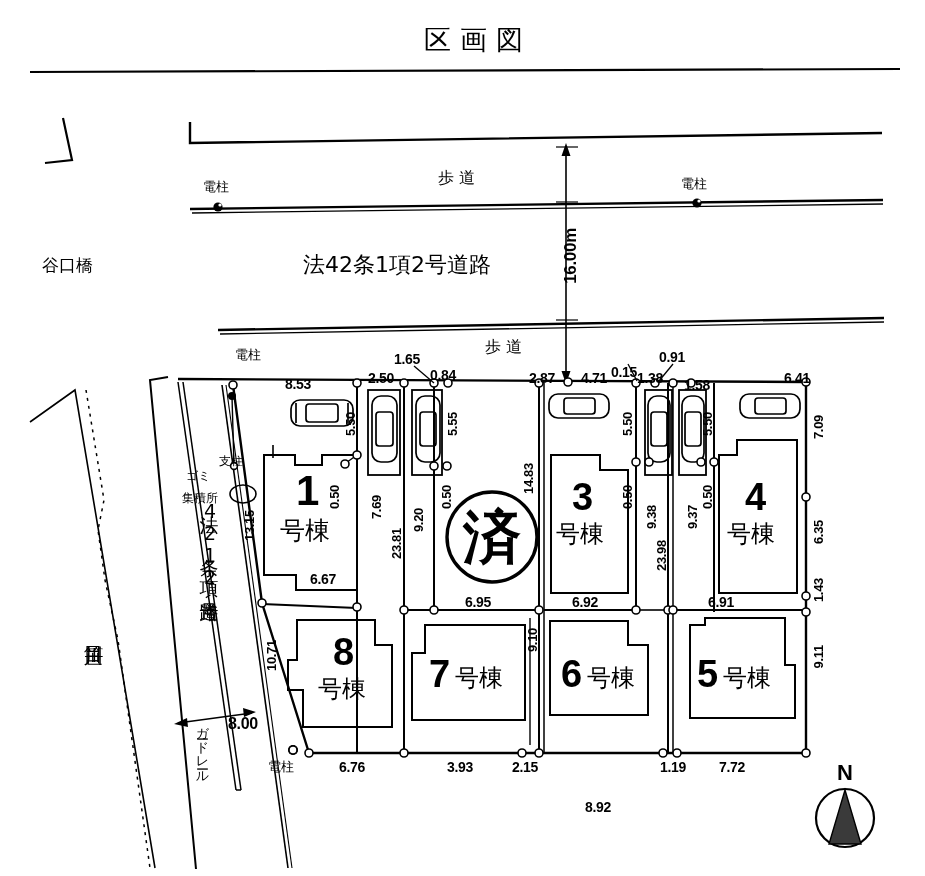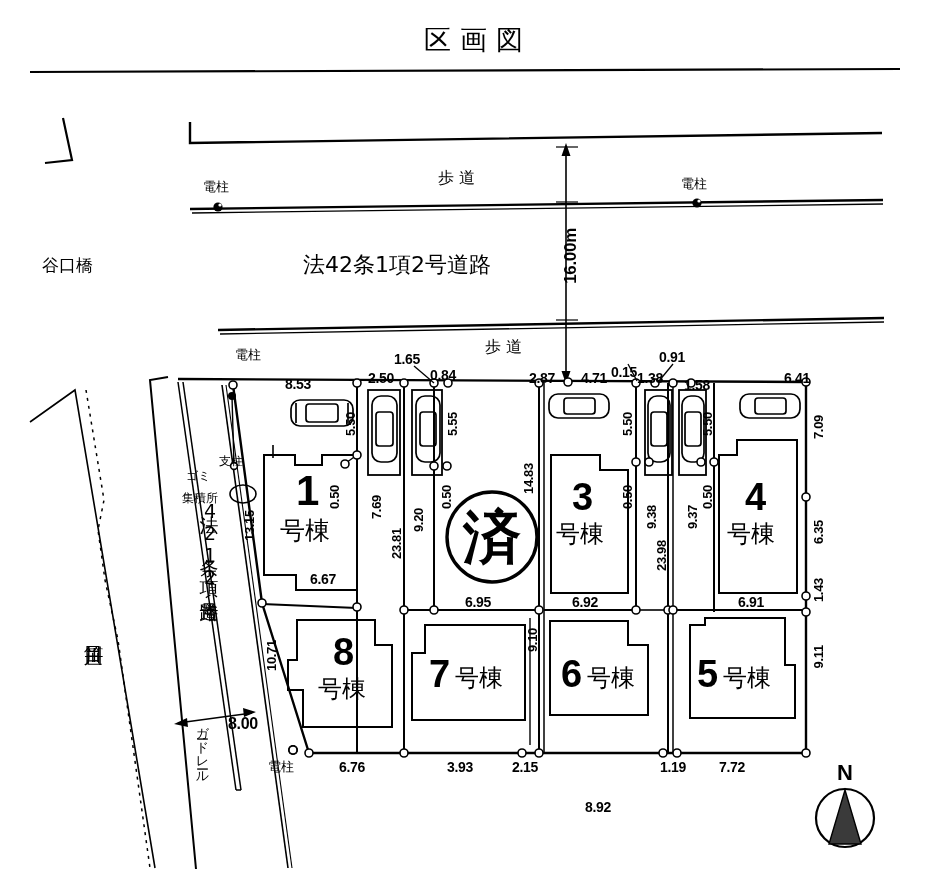--- a/index.html
+++ b/index.html
@@ -322,17 +322,17 @@
 
   <div class="t dimv" style="left:621px;top:412px;">5.50</div>
   <div class="t dimv" style="left:621px;top:485px;">0.50</div>
   <div class="t dimv" style="left:645px;top:505px;">9.38</div>
   <div class="t dim" style="left:572px;top:595px;">6.92</div>
   <div class="t dimv" style="left:655px;top:540px;">23.98</div>
 
   <div class="t dimv" style="left:686px;top:505px;">9.37</div>
   <div class="t dimv" style="left:701px;top:485px;">0.50</div>
   <div class="t dimv" style="left:701px;top:412px;">5.50</div>
-  <div class="t dim" style="left:738px;top:595px;">6.91</div>
+  <div class="t dim" style="left:708px;top:595px;">6.91</div>
 
   <div class="t dimv" style="left:526px;top:628px;">9.10</div>
 
 </div>
 
 </body></html>

